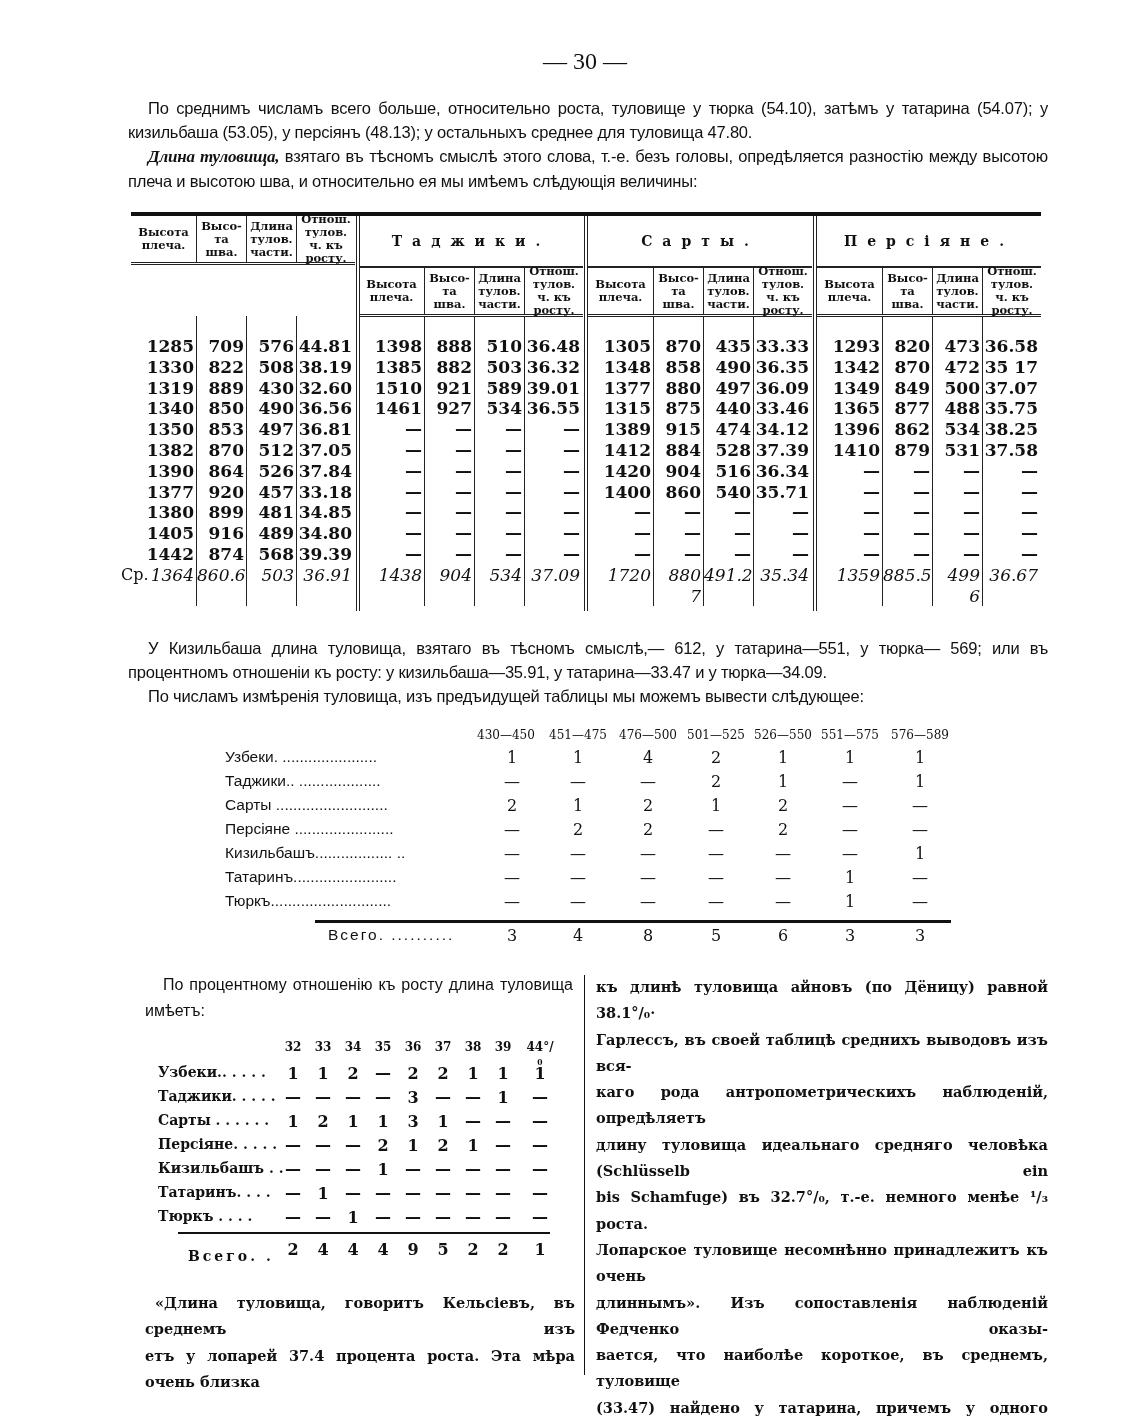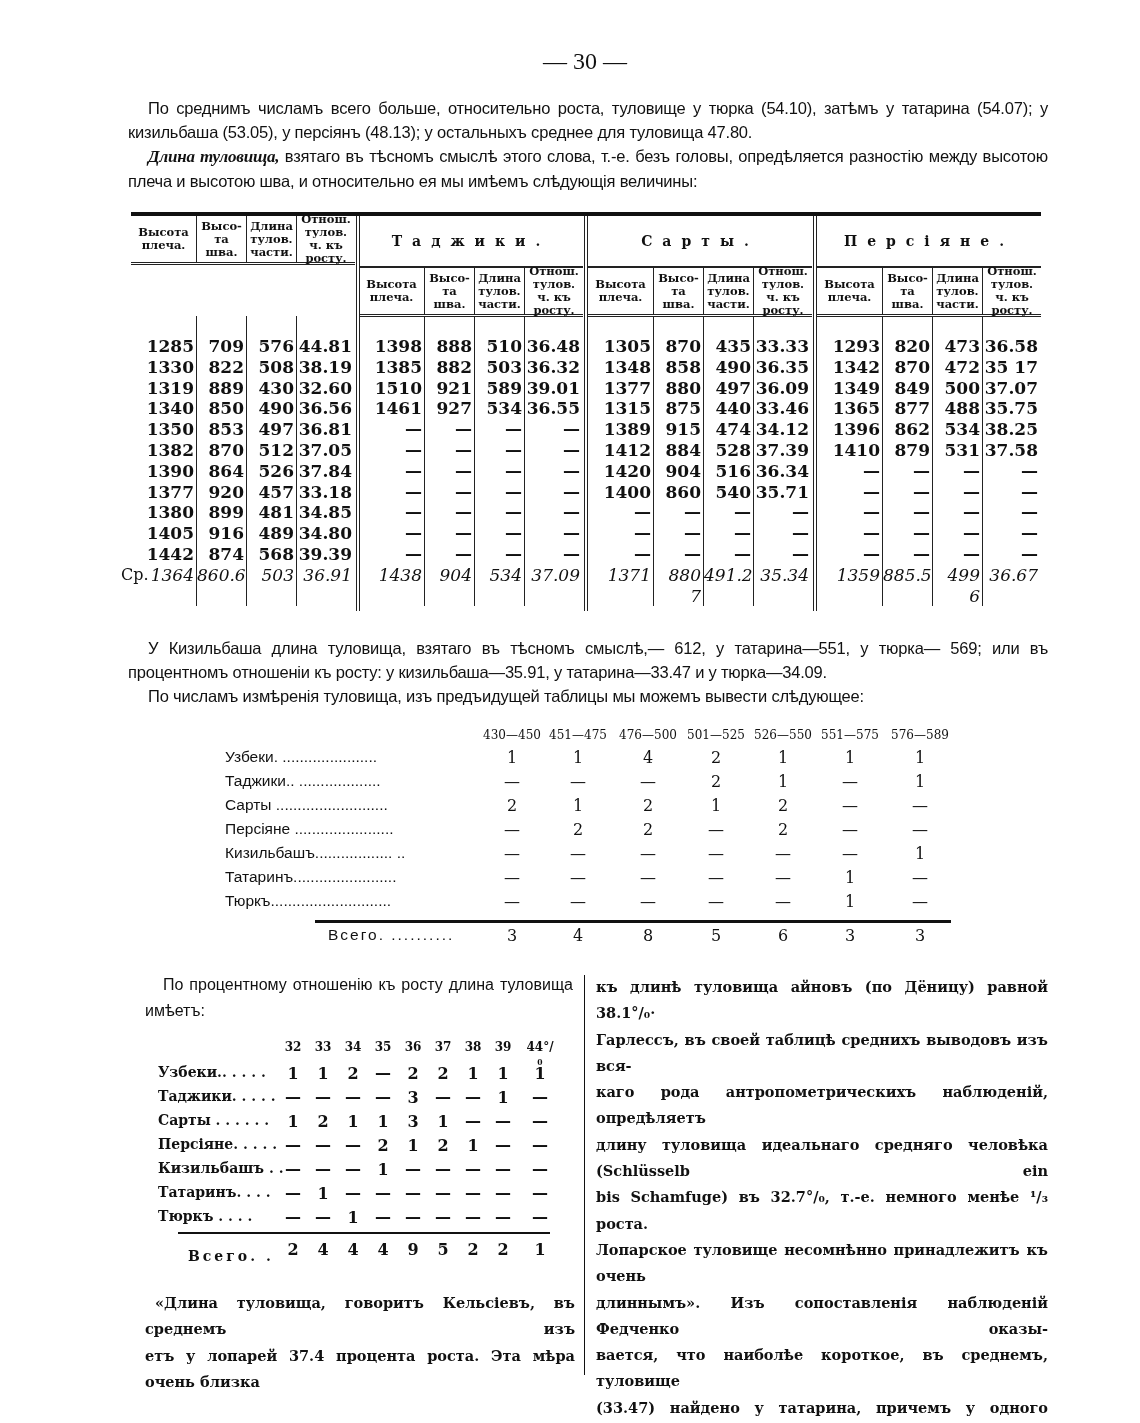--- a/index.html
+++ b/index.html
@@ -219,21 +219,21 @@
         <div>1348</div>
         <div>1377</div>
         <div>1315</div>
         <div>1389</div>
         <div>1412</div>
         <div>1420</div>
         <div>1400</div>
         <div>—</div>
         <div>—</div>
         <div>—</div>
-        <div class="avg">1371</div>
+        <div class="avg">1720</div>
       </div>
       <div class="data-col" style="left:66px;width:50px;"></div>
       <div class="num-col" style="left:66px;width:47px;">
         <div>870</div>
         <div>858</div>
         <div>880</div>
         <div>875</div>
         <div>915</div>
         <div>884</div>
         <div>904</div>
@@ -343,21 +343,21 @@
       </div>
     </div>
   </div>
 
 <div class="abs para" style="top:636px;">
   <p class="ind">У Кизильбаша длина туловища, взятаго въ тѣсномъ смыслѣ,— 612, у татарина—551, у тюрка— 569; или въ процентномъ отношеніи къ росту: у кизильбаша—35.91, у татарина—33.47 и у тюрка—34.09.</p>
   <p class="ind">По числамъ измѣренія туловища, изъ предъидущей таблицы мы можемъ вывести слѣдующее:</p>
 </div>
 
 <div class="abs dist1" id="dist1">
-    <div class="d1-head" style="left:252px;width:70px;text-align:center;">430—450</div>
+    <div class="d1-head" style="left:252px;width:70px;text-align:left;">430—450</div>
     <div class="d1-head" style="left:318px;width:70px;text-align:center;">451—475</div>
     <div class="d1-head" style="left:388px;width:70px;text-align:center;">476—500</div>
     <div class="d1-head" style="left:456px;width:70px;text-align:center;">501—525</div>
     <div class="d1-head" style="left:523px;width:70px;text-align:center;">526—550</div>
     <div class="d1-head" style="left:590px;width:70px;text-align:center;">551—575</div>
     <div class="d1-head" style="left:660px;width:70px;text-align:center;">576—589</div>
     <div class="d1-row" style="top:20px;">
       <div class="d1-label">Узбеки. ......................</div>
       <div class="d1-cell" style="left:267px;">1</div>
       <div class="d1-cell" style="left:333px;">1</div>

